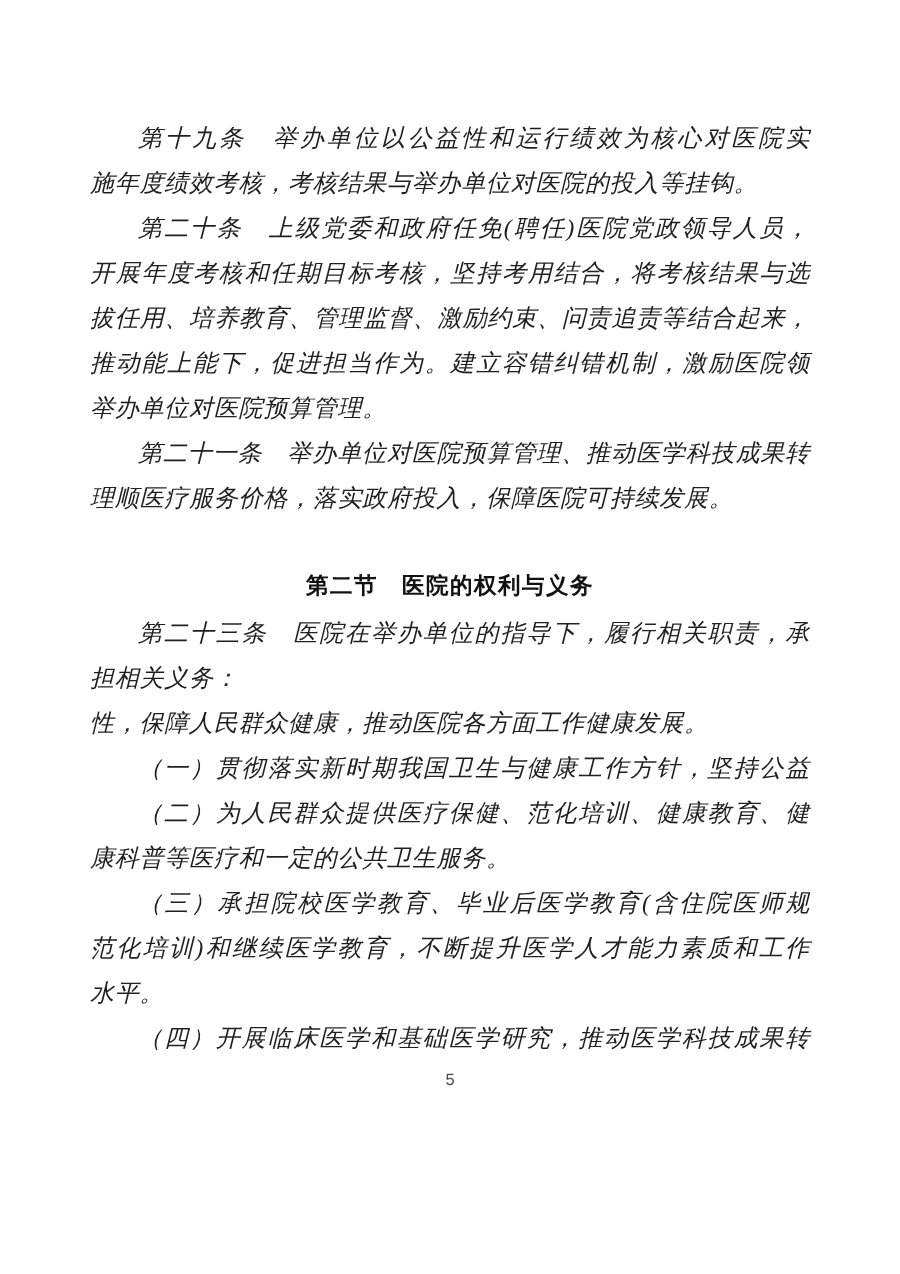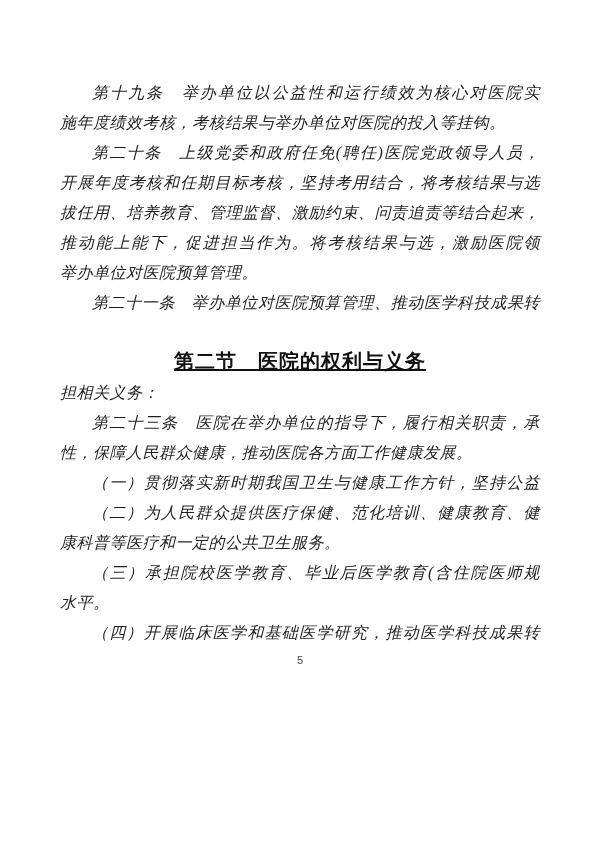--- a/index.html
+++ b/index.html
@@ -37,26 +37,25 @@
   .line.fill {
     text-align: justify;
     text-align-last: justify;
     text-justify: inter-character;
   }
   .heading {
     margin-top: 28px;
     margin-bottom: 2px;
     height: 30px;
     line-height: 30px;
-    font-size: 20px;
+    font-size: 15px;
     font-weight: bold;
     color: #111111;
     text-align: center;
     letter-spacing: 1px;
-    text-decoration: underline;
   }
   .footer {
     margin-top: 5px;
     text-align: center;
     font-size: 11px;
     line-height: 14px;
     color: #4a4a4a;
     font-family: "Liberation Sans", sans-serif;
   }
 </style>
@@ -67,43 +66,45 @@
   <div class="content">
 
   <div class="para">
         <div class="line indent fill">第十九条　举办单位以公益性和运行绩效为核心对医院实</div>
         <div class="line">施年度绩效考核，考核结果与举办单位对医院的投入等挂钩。</div>
       </div>
       <div class="para">
         <div class="line indent fill">第二十条　上级党委和政府任免(聘任)医院党政领导人员，</div>
         <div class="line fill">开展年度考核和任期目标考核，坚持考用结合，将考核结果与选</div>
         <div class="line fill">拔任用、培养教育、管理监督、激励约束、问责追责等结合起来，</div>
-        <div class="line fill">推动能上能下，促进担当作为。将考核结果与选，激励医院领</div>
+        <div class="line fill">推动能上能下，促进担当作为。建立容错纠错机制，激励医院领</div>
         <div class="line">举办单位对医院预算管理。</div>
       </div>
       <div class="para">
         <div class="line indent fill">第二十一条　举办单位对医院预算管理、推动医学科技成果转</div>
       </div>
       <div class="para">
+        <div class="line">理顺医疗服务价格，落实政府投入，保障医院可持续发展。</div>
       </div>
       <div class="heading">第二节　医院的权利与义务</div>
       <div class="para">
+        <div class="line indent fill">第二十三条　医院在举办单位的指导下，履行相关职责，承</div>
         <div class="line">担相关义务：</div>
-        <div class="line indent fill">第二十三条　医院在举办单位的指导下，履行相关职责，承</div>
       </div>
       <div class="para">
         <div class="line">性，保障人民群众健康，推动医院各方面工作健康发展。</div>
         <div class="line indent fill">（一）贯彻落实新时期我国卫生与健康工作方针，坚持公益</div>
       </div>
       <div class="para">
         <div class="line indent fill">（二）为人民群众提供医疗保健、范化培训、健康教育、健</div>
         <div class="line">康科普等医疗和一定的公共卫生服务。</div>
       </div>
       <div class="para">
         <div class="line indent fill">（三）承担院校医学教育、毕业后医学教育(含住院医师规</div>
+        <div class="line fill">范化培训)和继续医学教育，不断提升医学人才能力素质和工作</div>
         <div class="line">水平。</div>
       </div>
       <div class="para">
         <div class="line indent fill">（四）开展临床医学和基础医学研究，推动医学科技成果转</div>
       </div>
       <div class="footer">5</div>
     </div>
   <div class="content" style="top: auto; bottom: 0;"></div>
 </div>
 

